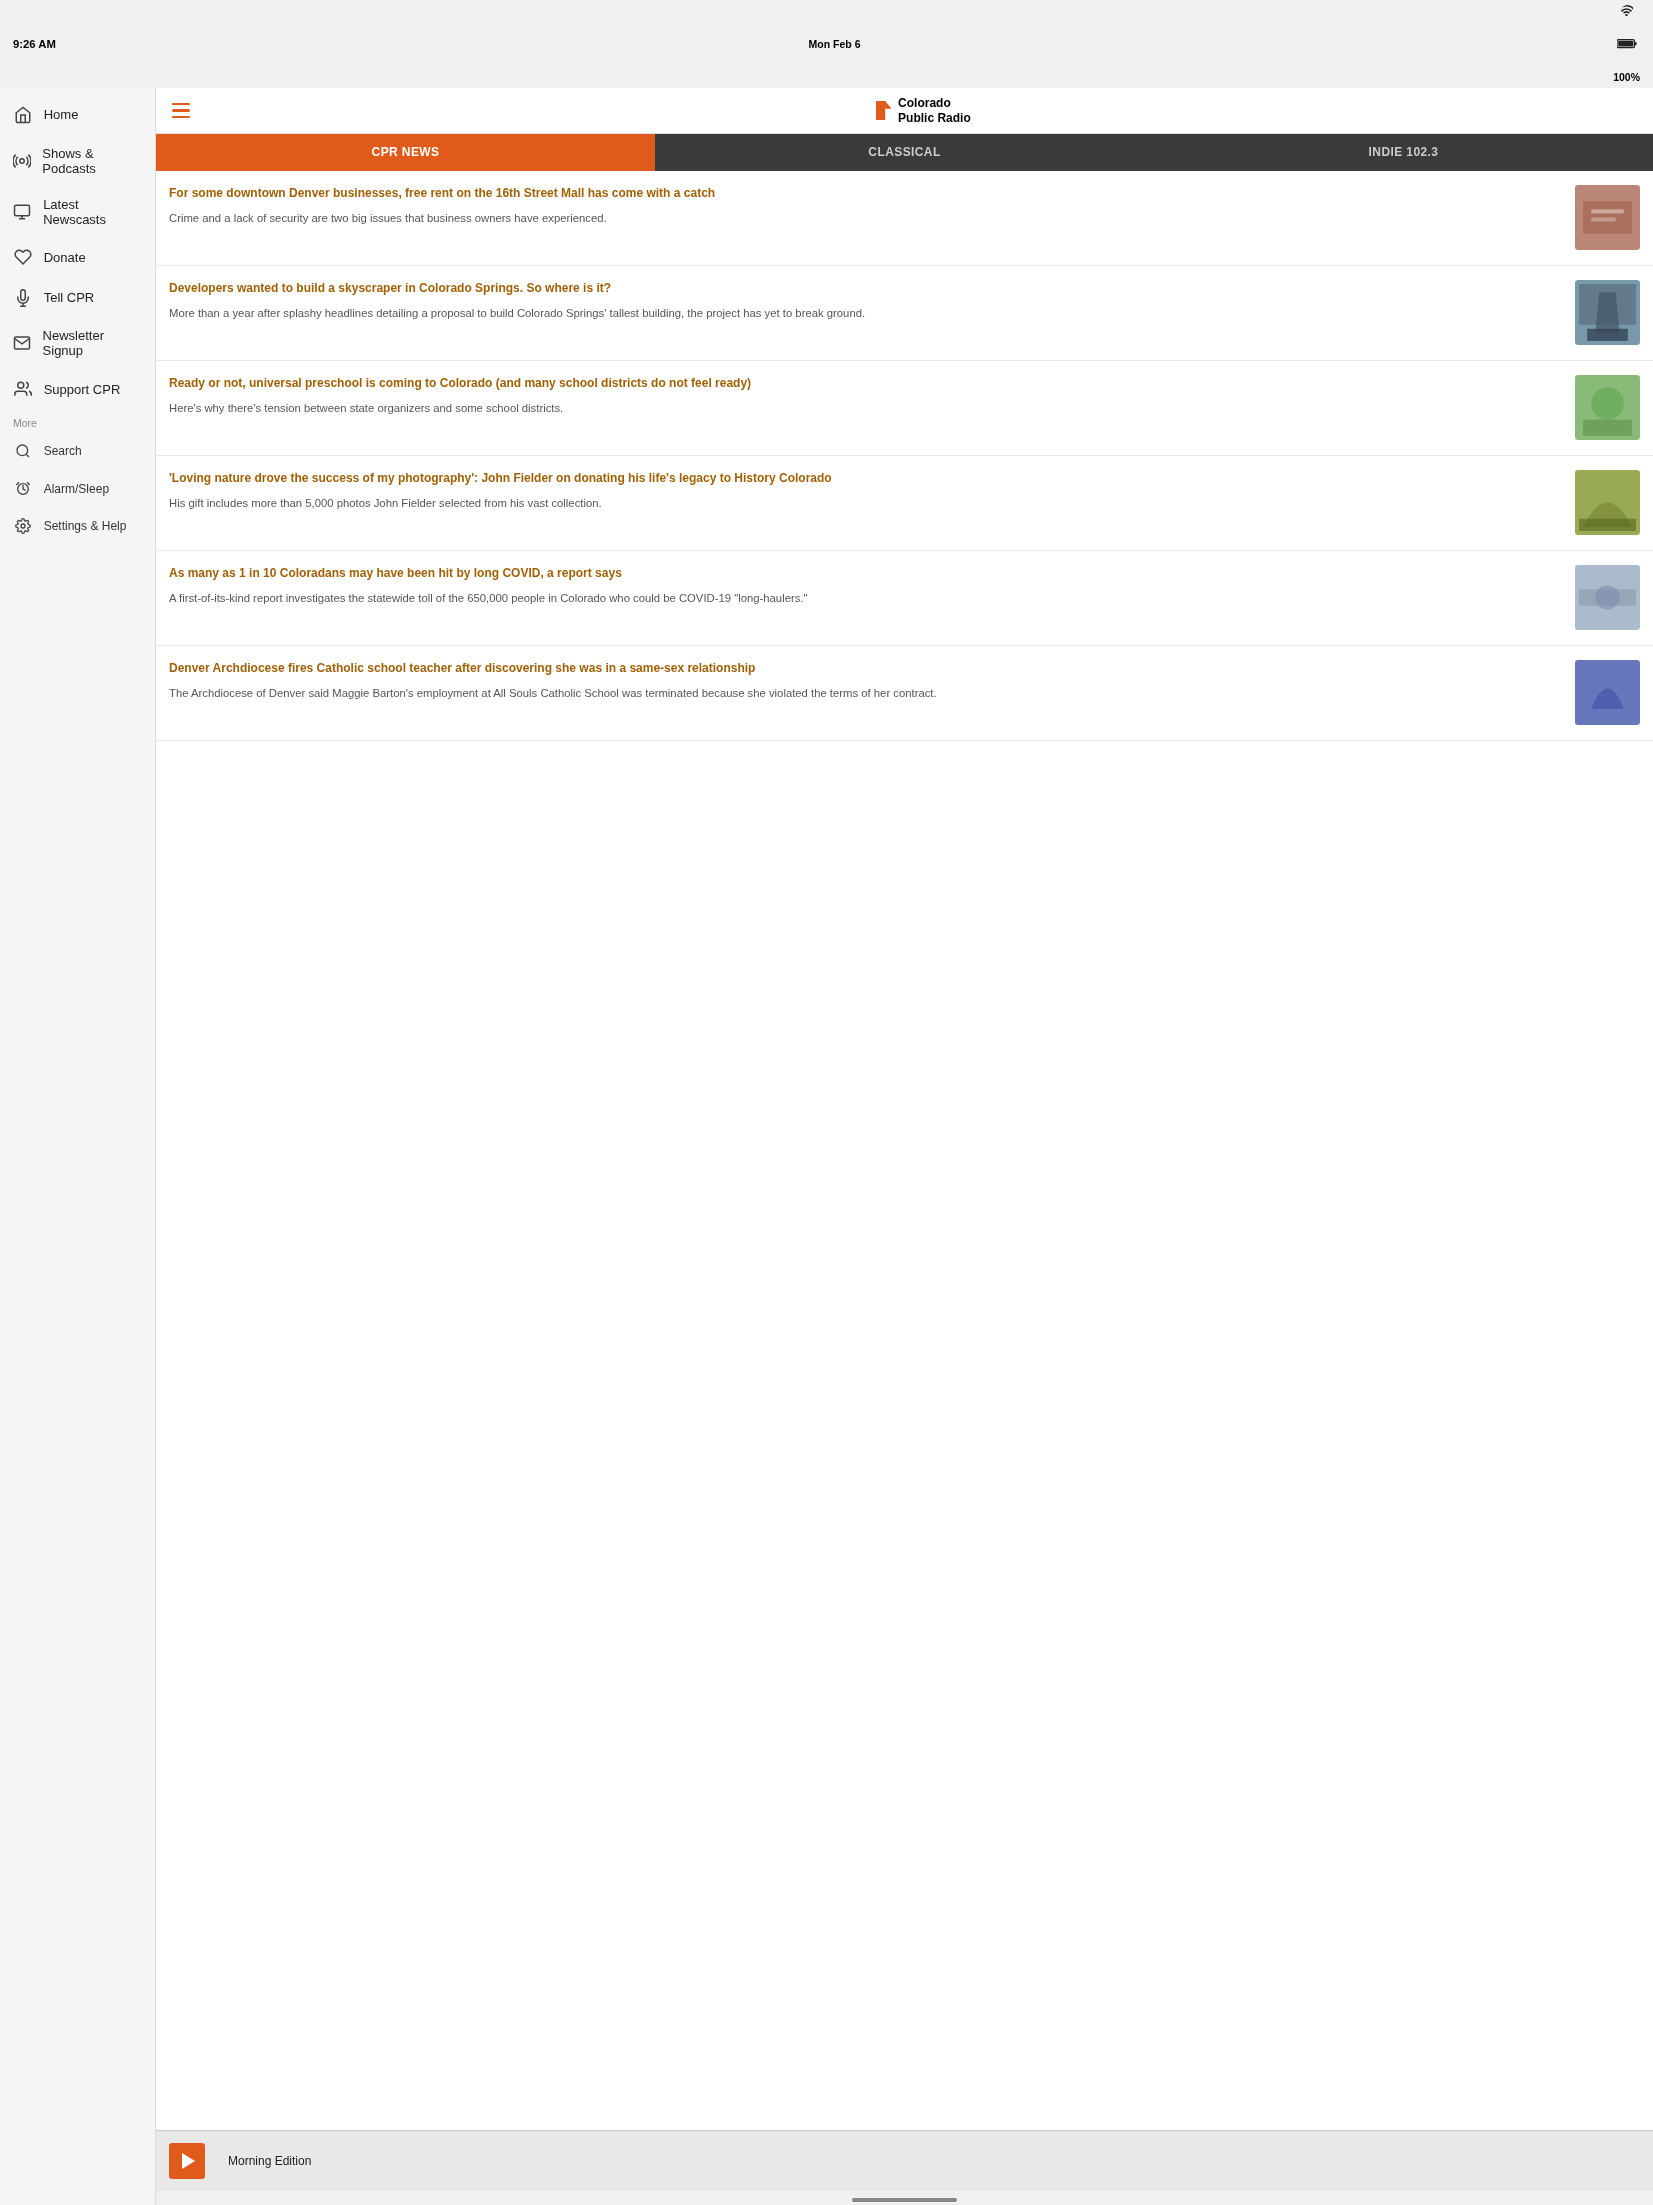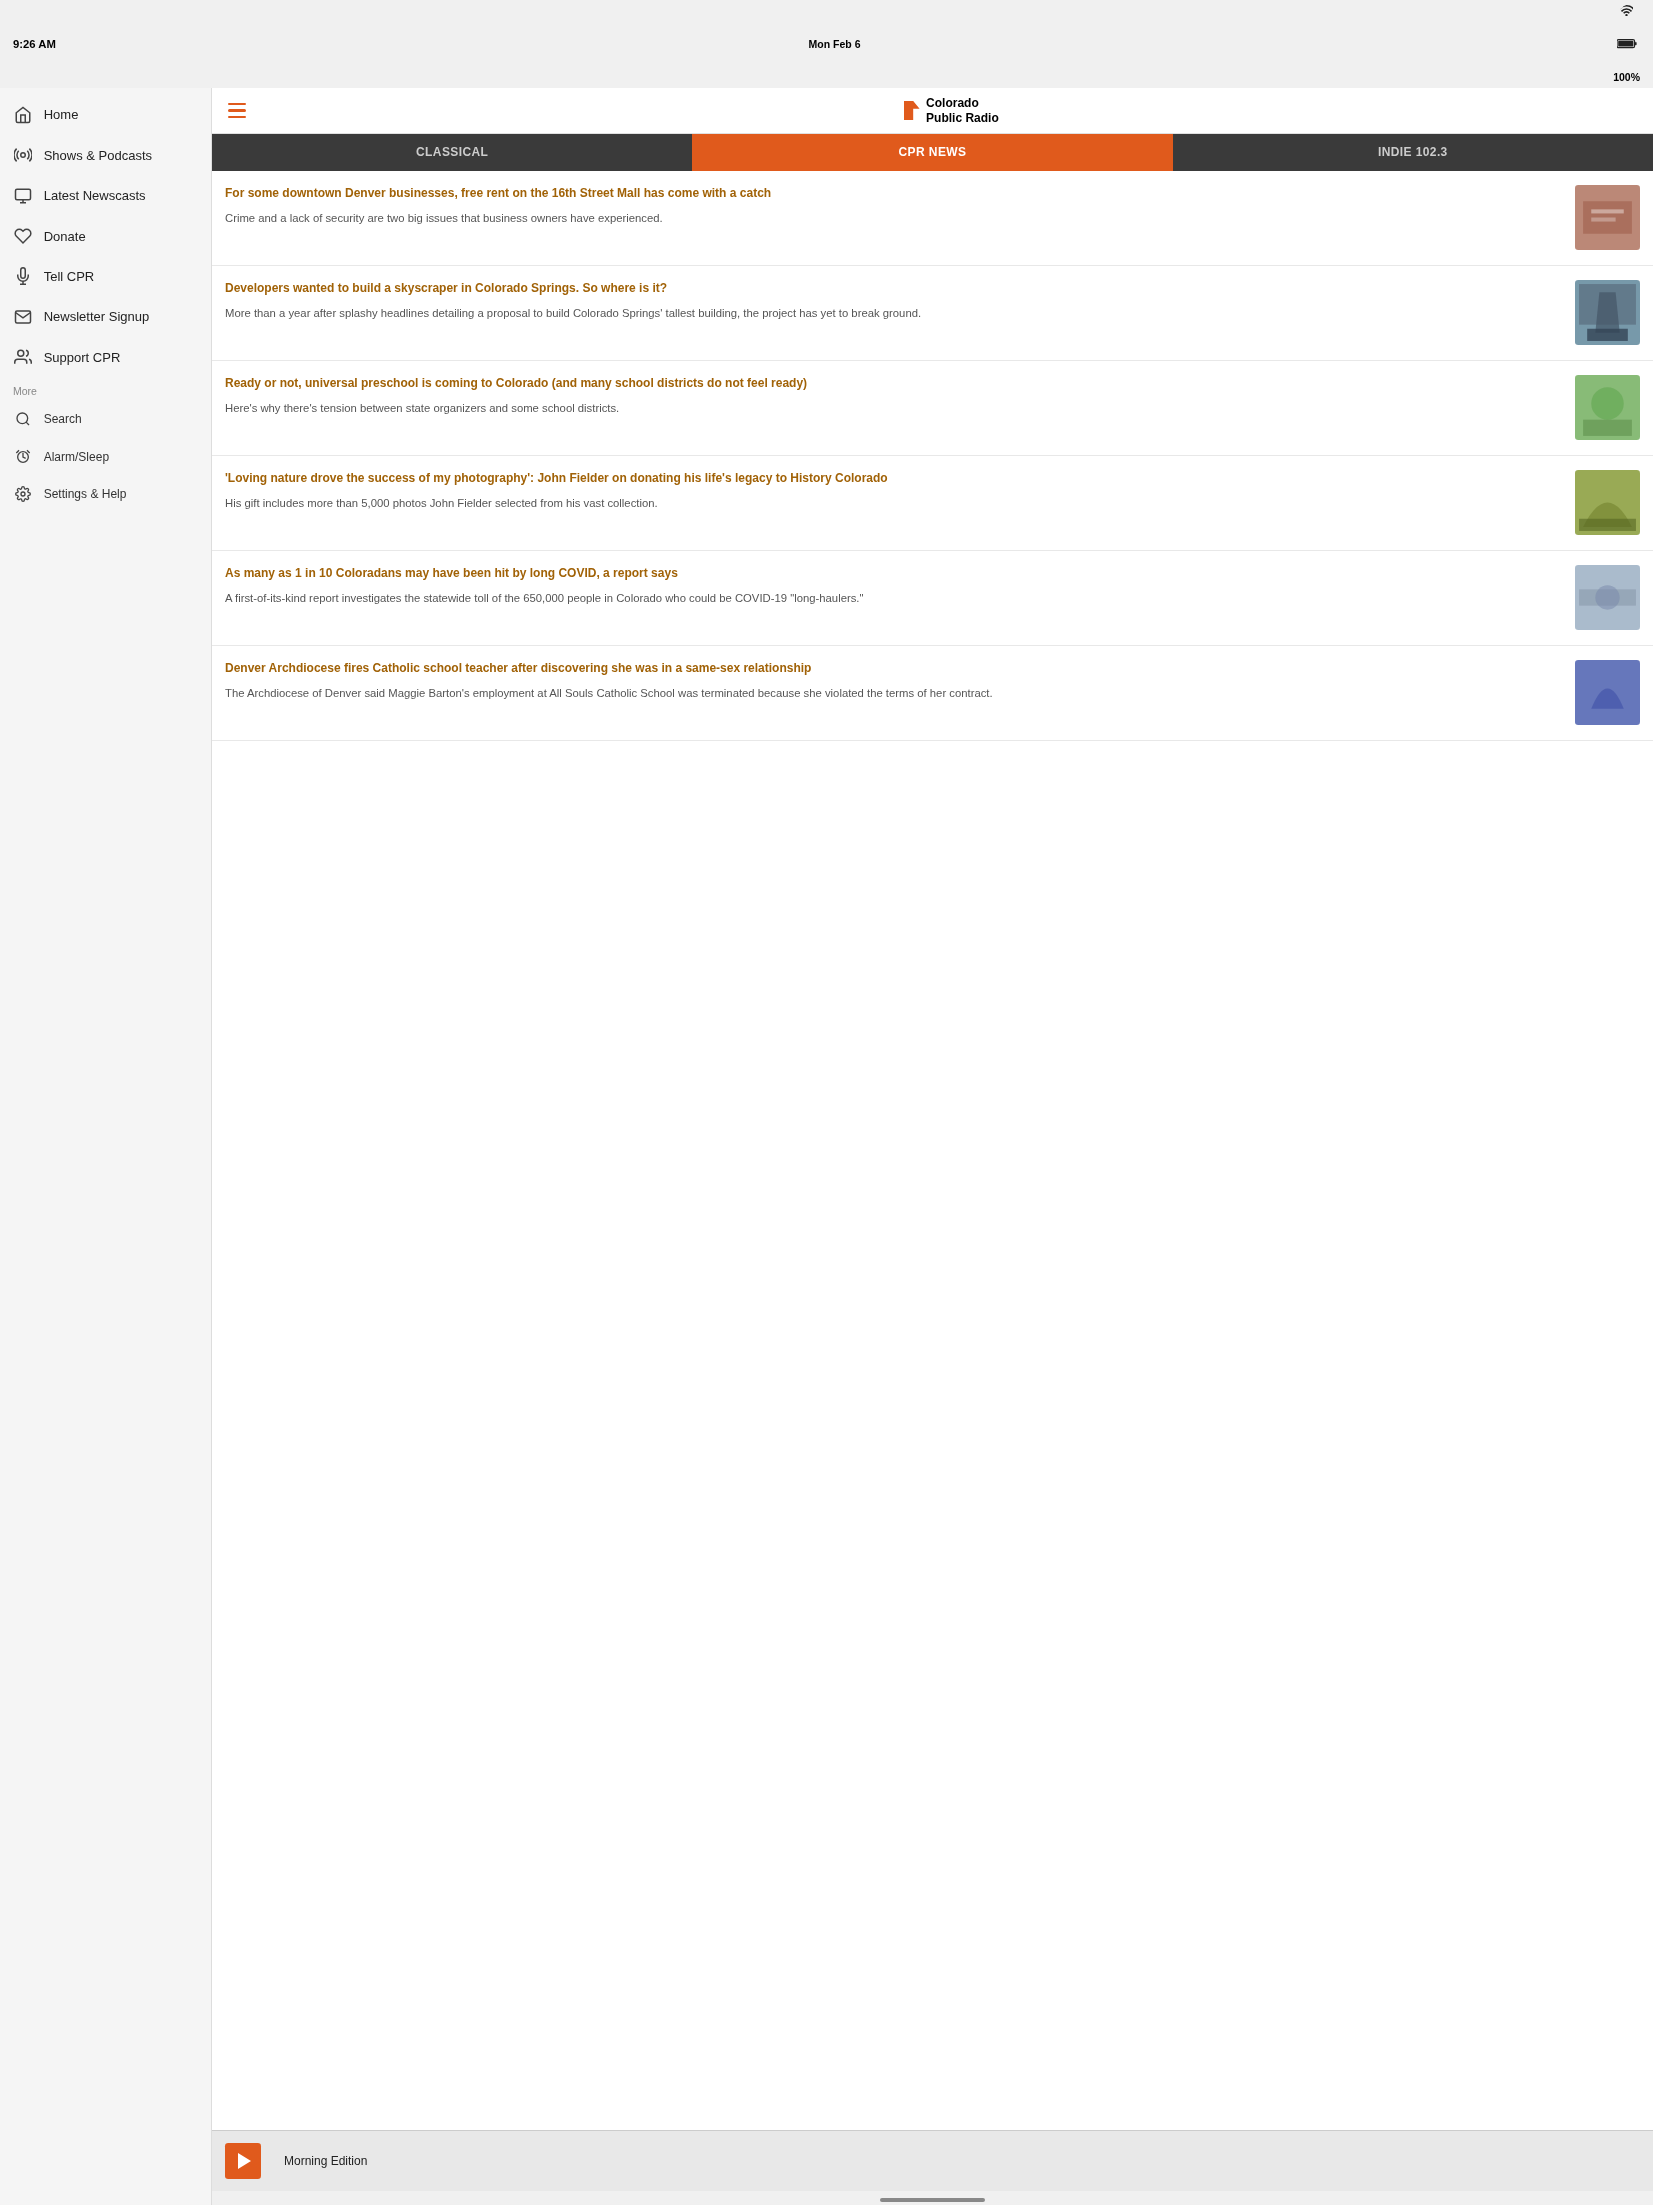--- a/index.html
+++ b/index.html
@@ -28,21 +28,21 @@
 
     
     .app-container {
       display: flex;
       flex: 1;
       overflow: hidden;
     }
 
     
     .sidebar {
-      width: 212px;
+      width: 156px;
       background: #f5f5f5;
       border-right: 0.8px solid #ddd;
       display: flex;
       flex-direction: column;
       overflow-y: auto;
     }
     .sidebar-nav { padding: 6.5px 0; }
     .sidebar-item {
       display: flex;
       align-items: center;
@@ -395,22 +395,22 @@
       <div class="logo-area">
         <div class="logo-icon"></div>
         <div class="logo-text">
           <div>Colorado</div>
           <div>Public Radio</div>
         </div>
       </div>
     </div>
 
     <div class="tab-bar">
+      <div class="tab-item active">CPR NEWS</div>
       <div class="tab-item">CLASSICAL</div>
-      <div class="tab-item active">CPR NEWS</div>
       <div class="tab-item">INDIE 102.3</div>
     </div>
 
     <div class="news-feed">
 
       <div class="news-item">
         <div class="news-content">
           <div class="news-title">For some downtown Denver businesses, free rent on the 16th Street Mall has come with a catch</div>
           <div class="news-summary">Crime and a lack of security are two big issues that business owners have experienced.</div>
         </div>

